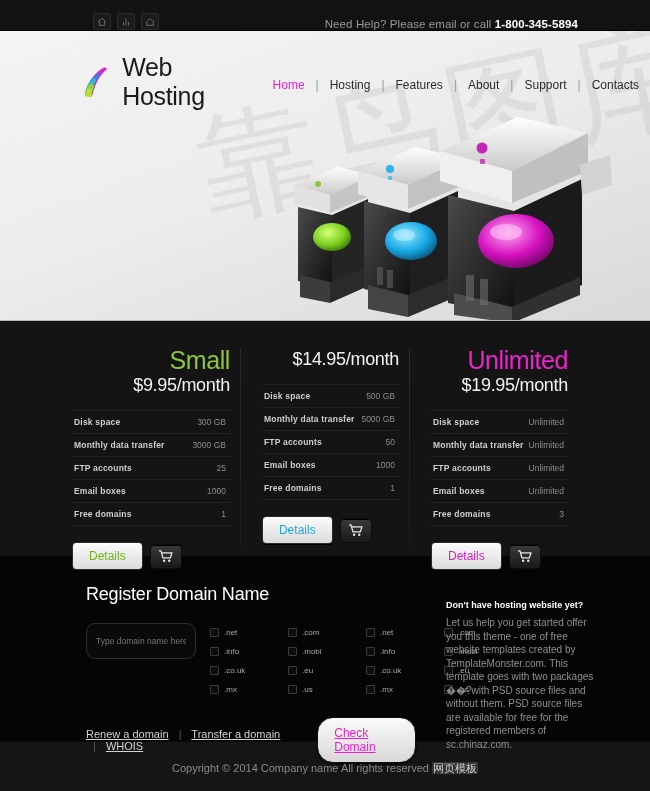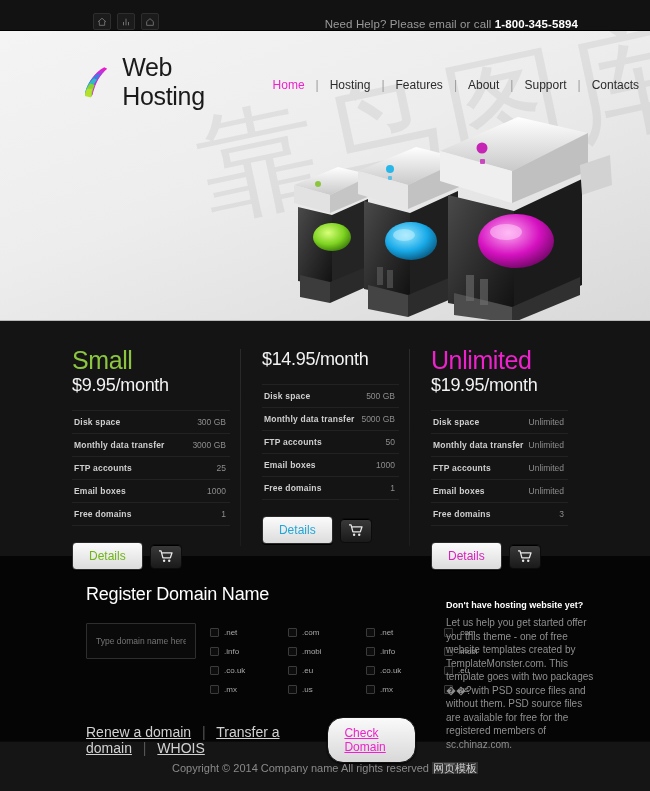--- a/index.html
+++ b/index.html
@@ -67,21 +67,21 @@
   }
   .hero-tag {
     margin-top: 18px; color: #ee22cc; font-size: 16.5px; letter-spacing: .2px;
   }
 
   
   .servers { position: absolute; right: -10px; bottom: -4px; width: 380px; height: 235px; z-index: 2; }
 
   
   .pricing {
-    position: relative; background: #141414; padding: 26px 0 0 0; height: 235px;
+    position: relative; background: #141414; padding: 26px 0 0 0; height: 235px; text-align: right;
   }
   .plans { display: flex; padding: 0 72px; }
   .plan { width: 176px; position: relative; padding-right: 10px; }
   .plan + .plan { padding-left: 22px; }
   .plan-divider {
     position: absolute; left: 0; top: 2px; width: 1px; height: 197px;
     background: linear-gradient(to bottom, #2b2b2b, #1d1d1d);
   }
   .plan h2 { font-size: 25px; font-weight: normal; letter-spacing: -.4px; line-height: 26px; }
   .plan .price { font-size: 18px; color: #f2f2f2; margin-top: 2px; letter-spacing: -.3px; }
@@ -109,32 +109,32 @@
 
   
   .lower { display: flex; background: #050505; padding: 28px 52px 30px 86px; height: 185px; }
   .register { width: 330px; }
   .register h3, .started h3 {
     font-size: 18px; color: #fff; font-weight: normal; letter-spacing: -.2px;
   }
   .reg-body { display: flex; margin-top: 18px; }
   .domain-input {
     width: 110px; height: 36px; background: #0a0a0a; border: 1px solid #2e2e2e;
-    border-radius: 1px; color: #7e7e7e; font-size: 8.5px; padding: 0 9px;
+    border-radius: 9px; color: #7e7e7e; font-size: 8.5px; padding: 0 9px;
     font-family: "Liberation Sans", sans-serif;
   }
   .tlds { display: flex; margin-left: 14px; gap: 28px; }
   .tld-col { width: 50px; }
   .tld {
     display: flex; align-items: center; gap: 5px; height: 19px;
     font-size: 8px; color: #a8a8a8;
   }
   .cbx { width: 9px; height: 9px; border: 1px solid #3b3b3b; background: #0d0d0d; border-radius: 1px; }
   .reg-foot { display: flex; align-items: center; margin-top: 18px; }
-  .reg-links { font-size: 14px; color: #bdbdbd; }
+  .reg-links { font-size: 11px; color: #bdbdbd; }
   .reg-links a { color: #d2d2d2; text-decoration: underline; }
   .reg-links span { color: #555; padding: 0 7px; }
   .btn-check {
     margin-left: 22px; padding: 8px 16px; border-radius: 16px;
     background: linear-gradient(to bottom,#fafafa,#d8d8d8);
     border: 1px solid #111; color: #ee22cc; font-size: 12px;
     box-shadow: 0 1px 2px #000;
     text-decoration: underline;
   }
   .started { margin-left: 30px; width: 150px; }

